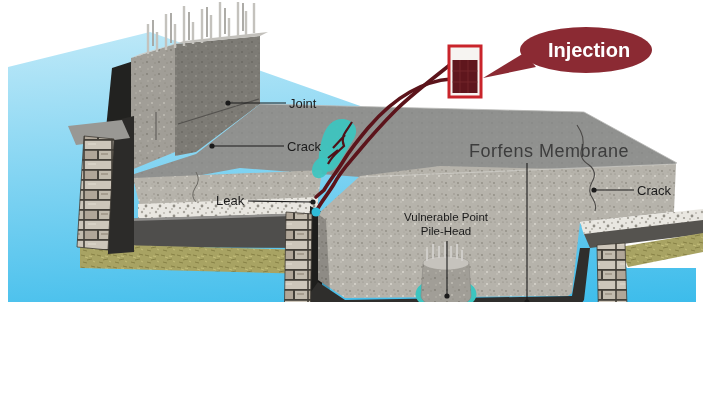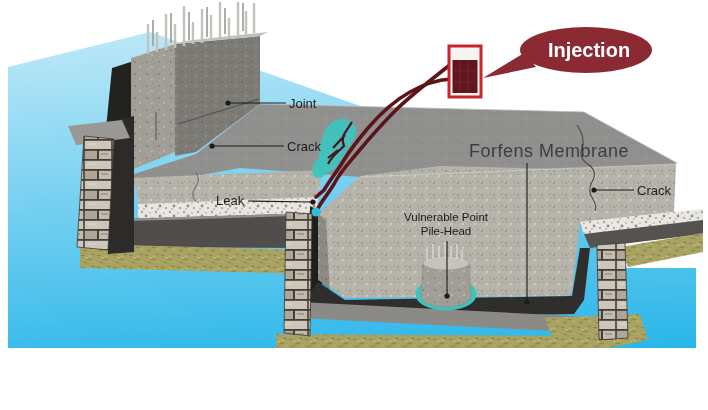--- a/index.html
+++ b/index.html
@@ -1,16 +1,16 @@
 <!DOCTYPE html>
 <html><head>
 <meta charset="utf-8">
 <style>
   html,body{margin:0;padding:0;background:#ffffff;}
-  .stage{position:relative;width:708px;height:348px;background:#ffffff;overflow:hidden;
+  .stage{position:relative;width:708px;height:302px;background:#ffffff;overflow:hidden;
          font-family:"Liberation Sans", sans-serif;}
   svg{display:block;}
   text{font-family:"Liberation Sans", sans-serif;}
   .lbl{fill:#1b1b1b;font-size:13px;}
   .lbl-small{fill:#1b1b1b;font-size:11.5px;}
   .lbl-membrane{fill:#3d3d3d;font-size:18px;letter-spacing:.5px;}
   .lbl-bubble{fill:#ffffff;font-size:20px;font-weight:bold;}
   .leader{stroke:#1b1b1b;stroke-width:1.1;fill:none;}
   .leaderdot{fill:#1b1b1b;}
 </style>

